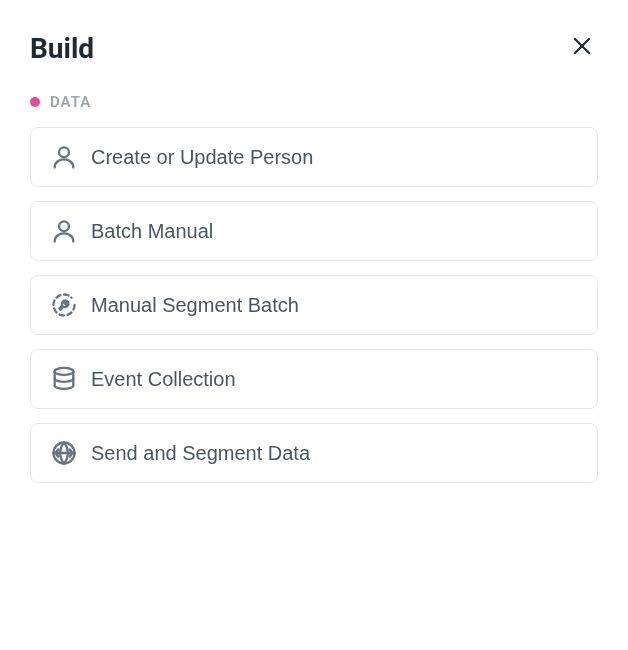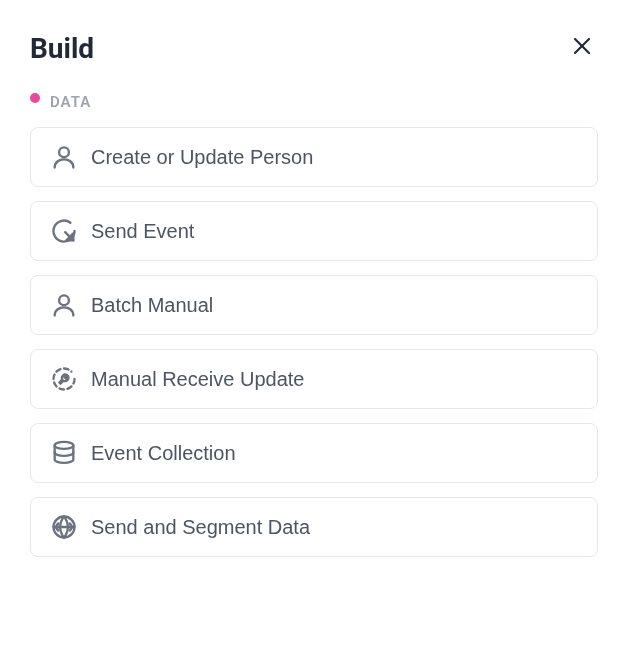--- a/index.html
+++ b/index.html
@@ -30,21 +30,21 @@
       border: none;
       cursor: pointer;
       padding: 4px;
       display: flex;
       align-items: center;
       justify-content: center;
       color: #1f2937;
     }
     .section-label-row {
       display: flex;
-      align-items: flex-start;
+      align-items: center;
       gap: 10px;
       margin-bottom: 16px;
     }
     .dot {
       width: 10px;
       height: 10px;
       border-radius: 50%;
       background: #ec4899;
     }
     .section-label {
@@ -110,50 +110,39 @@
   <button class="action-item">
     <span class="icon-wrap">
       <svg width="28" height="28" viewBox="0 0 24 24" fill="none" stroke="currentColor" stroke-width="2" stroke-linecap="round" stroke-linejoin="round">
         <circle cx="12" cy="8" r="4.2"></circle>
         <path d="M4 21c0-4.4 3.6-7 8-7s8 2.6 8 7"></path>
       </svg>
     </span>
     <span class="action-label">Create or Update Person</span>
   </button>
 
-  <button class="action-item">
-    <span class="icon-wrap">
-      <svg width="28" height="28" viewBox="0 0 24 24" fill="none" stroke="currentColor" stroke-width="2" stroke-linecap="round" stroke-linejoin="round">
-        <path d="M21 12a9 9 0 1 1-3.5-7.1"></path>
-        <path d="M13 13 L20 20"></path>
-        <path d="M20 15 L20 20 L15 20" fill="currentColor" stroke="none"></path>
-        <polygon points="20,20 20,14 14,20" fill="currentColor"></polygon>
-      </svg>
-    </span>
-    <span class="action-label">Send Event</span>
-  </button>
 
   <button class="action-item">
     <span class="icon-wrap">
       <svg width="28" height="28" viewBox="0 0 24 24" fill="none" stroke="currentColor" stroke-width="2" stroke-linecap="round" stroke-linejoin="round">
         <circle cx="12" cy="8" r="4.2"></circle>
         <path d="M4 21c0-4.4 3.6-7 8-7s8 2.6 8 7"></path>
       </svg>
     </span>
     <span class="action-label">Batch Manual</span>
   </button>
 
   <button class="action-item">
     <span class="icon-wrap">
       <svg width="28" height="28" viewBox="0 0 24 24" fill="none" stroke="currentColor" stroke-width="2" stroke-linecap="round" stroke-linejoin="round">
         <path d="M21 12a9 9 0 1 1-2.64-6.36" stroke-dasharray="4 3"></path>
         <path d="M14.5 8.5a3 3 0 0 0-4 4L8 15l1 1 2.5-2.5a3 3 0 0 0 4-4l-2 2-1-1 2-2z"></path>
       </svg>
     </span>
-    <span class="action-label">Manual Receive Update</span>
+    <span class="action-label">Manual Segment Batch</span>
   </button>
 
   <button class="action-item">
     <span class="icon-wrap">
       <svg width="28" height="28" viewBox="0 0 24 24" fill="none" stroke="currentColor" stroke-width="2" stroke-linecap="round" stroke-linejoin="round">
         <ellipse cx="12" cy="5.5" rx="8" ry="3"></ellipse>
         <path d="M4 5.5v6c0 1.66 3.58 3 8 3s8-1.34 8-3v-6"></path>
         <path d="M4 11.5v6c0 1.66 3.58 3 8 3s8-1.34 8-3v-6"></path>
       </svg>
     </span>

